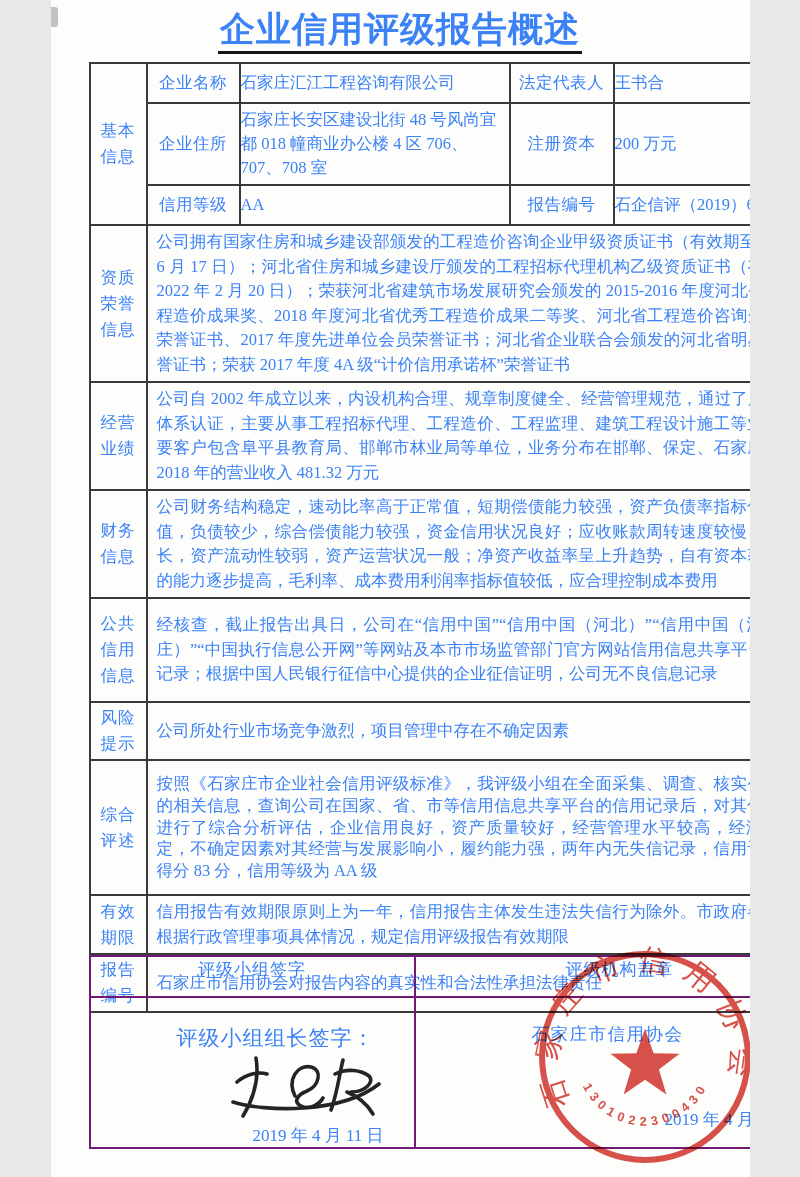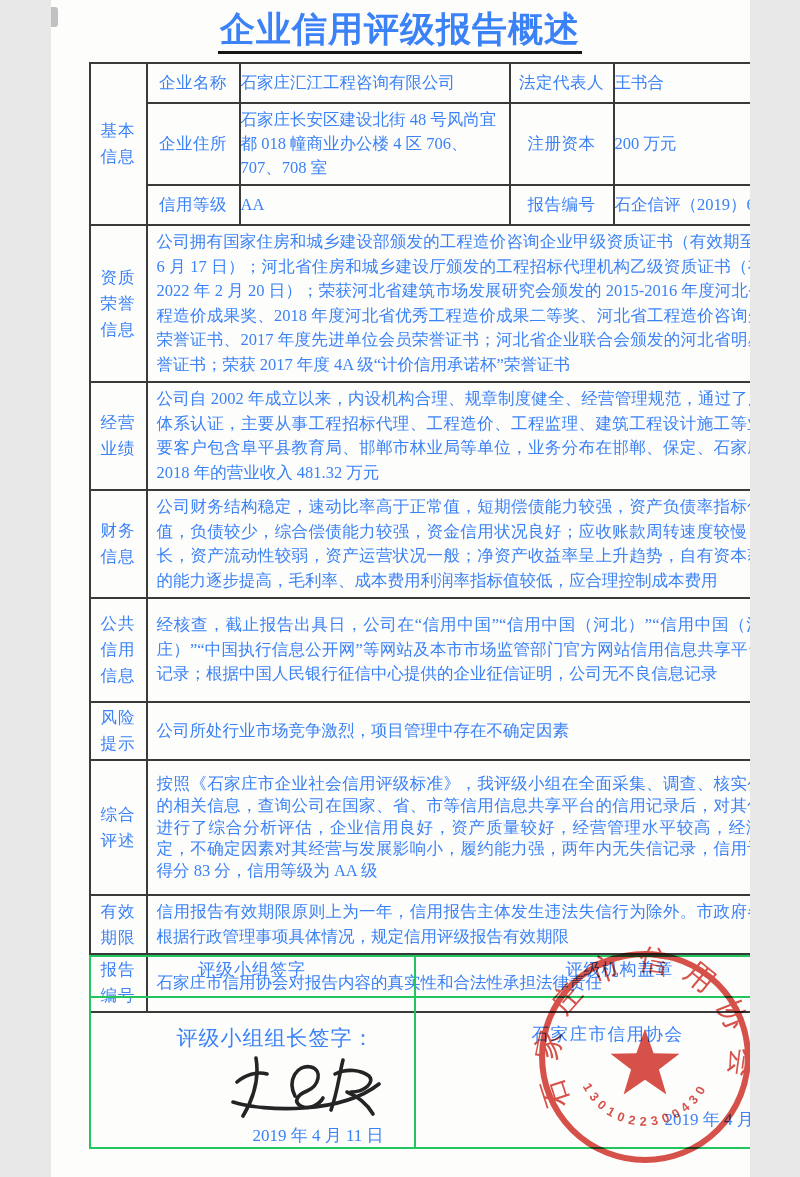--- a/index.html
+++ b/index.html
@@ -33,21 +33,21 @@
   td.sublab{text-align:center; font-size:17px; padding:8px 4px; letter-spacing:0.5px;}
   td.val{text-align:left; padding:4px 0; line-height:24px;}
   td.content{
     text-align:justify; padding:4px 9px; line-height:24.5px;font-family:Liberation Serif, serif;
   }
   tr.tight td.content{line-height:21.8px;}
   table.sig{
     position:absolute; left:38px; top:955px; width:735px;
     border-collapse:collapse; table-layout:fixed;
   }
-  table.sig td{border:2px solid #22c55e; font-size:17px; vertical-align:top;margin-top:36px;}
+  table.sig td{border:2px solid #701a75; font-size:17px; vertical-align:top;margin-top:36px;}
   td.sighead{text-align:center; height:37px; vertical-align:middle; letter-spacing:1px;}
   td.sigbody{height:147px; position:relative;}
   .leader-label{position:absolute; left:86px; top:26px; font-size:21px; letter-spacing:1px;}
   .team-date{position:absolute; left:162px; top:126px; font-size:17px;}
   .agency-name{position:absolute; left:116px; top:24px; font-size:17.5px; letter-spacing:1.5px;}
   .agency-date{position:absolute; right:28px; top:110px; font-size:17px;}
   .handsign{position:absolute; left:132px; top:52px;}
   .seal{
     position:absolute; left:483px; top:946px; width:222px; height:222px;
     mix-blend-mode:multiply; opacity:.92; pointer-events:none;

